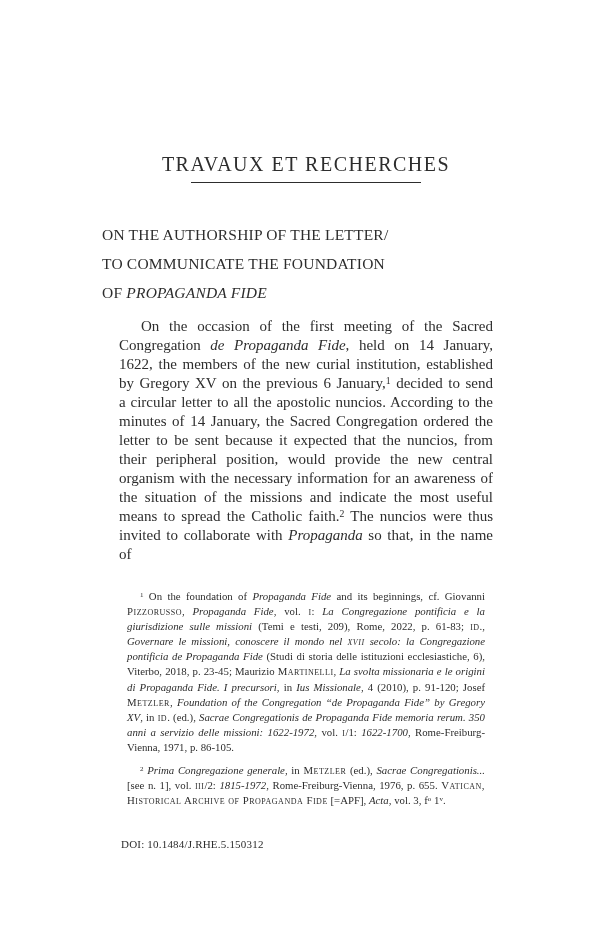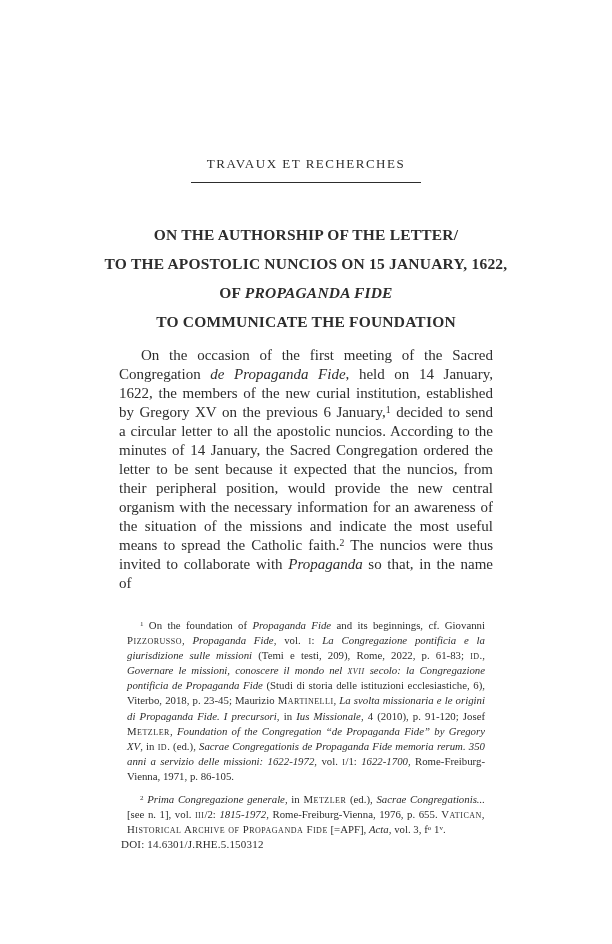--- a/index.html
+++ b/index.html
@@ -17,39 +17,39 @@
     overflow: hidden;
   }
   .content {
     position: absolute;
     left: 102px;
     top: 155px;
     width: 408px;
   }
   .running-head {
     text-align: center;
-    font-size: 13px;
+    font-size: 20px;
     letter-spacing: 1.5px;
     line-height: 18px;
     white-space: nowrap;
   }
   .head-rule {
     width: 230px;
     margin: 9px auto 0 auto;
     border: none;
     border-top: 1.2px solid #2d2d2d;
     height: 0;
   }
   .title {
     margin: 37px 0 0 0;
     font-size: 15.5px;
-    font-weight: bold;
+    font-weight: normal;
     line-height: 29px;
     letter-spacing: 0.2px;
-    text-align: center;
+    text-align: left;
   }
   .title-line { white-space: nowrap; }
   .body-para {
     margin: 10px 0 0 0;
     padding: 0 17px;
     font-size: 15px;
     line-height: 19px;
     text-align: justify;
     text-align-last: justify;
     text-indent: 22px;
@@ -87,28 +87,27 @@
 
 <div class="page">
   <div class="content">
 
     <div class="running-head">TRAVAUX ET RECHERCHES</div>
 
     <div class="head-rule"></div>
 
     <h1 class="title">
       <div class="title-line"><span>ON THE AUTHORSHIP OF THE LETTER/</span></div>
-      <div class="title-line"><span>TO THE APOSTOLIC NUNCIOS ON 15 JANUARY, 1622,</span></div>
+      <div class="title-line"><span>TO COMMUNICATE THE FOUNDATION</span></div>
       <div class="title-line"><span>OF </span><span class="it">PROPAGANDA FIDE</span></div>
-      <div class="title-line"><span>TO COMMUNICATE THE FOUNDATION</span></div>
     </h1>
 
     <p class="body-para"><span>On the occasion of the first meeting of the Sacred Congregation </span><span class="it">de Propaganda Fide</span><span>, held on 14 January, 1622, the members of the new curial institution, established by Gregory XV on the previous 6 January,</span><span class="sup">1</span><span> decided to send a circular letter to all the apostolic nuncios. According to the minutes of 14 January, the Sacred Congregation ordered the letter to be sent because it expected that the nuncios, from their peripheral position, would provide the new central organism with the necessary information for an awareness of the situation of the missions and indicate the most useful means to spread the Catholic faith.</span><span class="sup">2</span><span> The nuncios were thus invited to collaborate with </span><span class="it">Propaganda</span><span> so that, in the name of</span></p>
 
     <div class="footnotes">
       <p class="footnote"><span class="sup">1</span><span> On the foundation of </span><span class="it">Propaganda Fide</span><span> and its beginnings, cf. Giovanni </span><span class="sc">Pizzorusso</span><span>, </span><span class="it">Propaganda Fide</span><span>, vol. </span><span class="sc">i</span><span>: </span><span class="it">La Congregazione pontificia e la giurisdizione sulle missioni</span><span> (Temi e testi, 209), Rome, 2022, p. 61-83; </span><span class="sc">id</span><span>., </span><span class="it">Governare le missioni, conoscere il mondo nel </span><span class="it sc">xvii</span><span class="it"> secolo: la Congregazione pontificia de Propaganda Fide</span><span> (Studi di storia delle istituzioni ecclesiastiche, 6), Viterbo, 2018, p. 23-45; Maurizio </span><span class="sc">Martinelli</span><span>, </span><span class="it">La svolta missionaria e le origini di Propaganda Fide. I precursori</span><span>, in </span><span class="it">Ius Missionale</span><span>, 4 (2010), p. 91-120; Josef </span><span class="sc">Metzler</span><span>, </span><span class="it">Foundation of the Congregation “de Propaganda Fide” by Gregory XV</span><span>, in </span><span class="sc">id</span><span>. (ed.), </span><span class="it">Sacrae Congregationis de Propaganda Fide memoria rerum. 350 anni a servizio delle missioni: 1622-1972</span><span>, vol. </span><span class="sc">i</span><span>/1: </span><span class="it">1622-1700</span><span>, Rome-Freiburg-Vienna, 1971, p. 86-105.</span></p>
       <p class="footnote"><span class="sup">2</span><span> </span><span class="it">Prima Congregazione generale</span><span>, in </span><span class="sc">Metzler</span><span> (ed.), </span><span class="it">Sacrae Congregationis...</span><span> [see n. 1], vol. </span><span class="sc">iii</span><span>/2: </span><span class="it">1815-1972</span><span>, Rome-Freiburg-Vienna, 1976, p. 655. </span><span class="sc">Vatican, Historical Archive of Propaganda Fide</span><span> [=APF], </span><span class="it">Acta</span><span>, vol. 3, f</span><span class="sup">o</span><span> 1</span><span class="sup">v</span><span>.</span></p>
     </div>
 
   </div>
 
-  <div class="doi">DOI: 14.6301/J.RHE.5.150312</div>
+  <div class="doi">DOI: 10.1484/J.RHE.5.150312</div>
 </div>
 
 </body></html>

